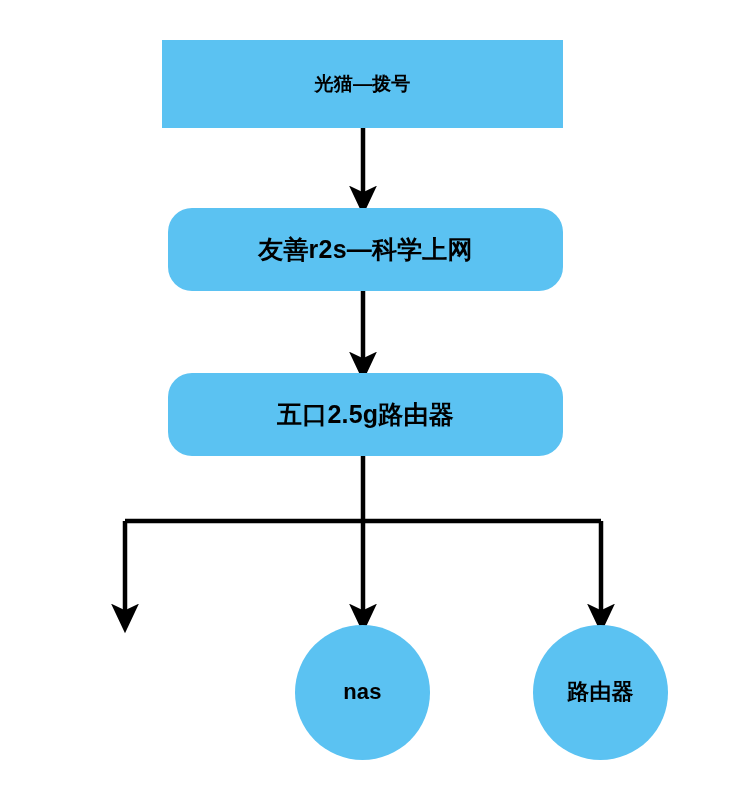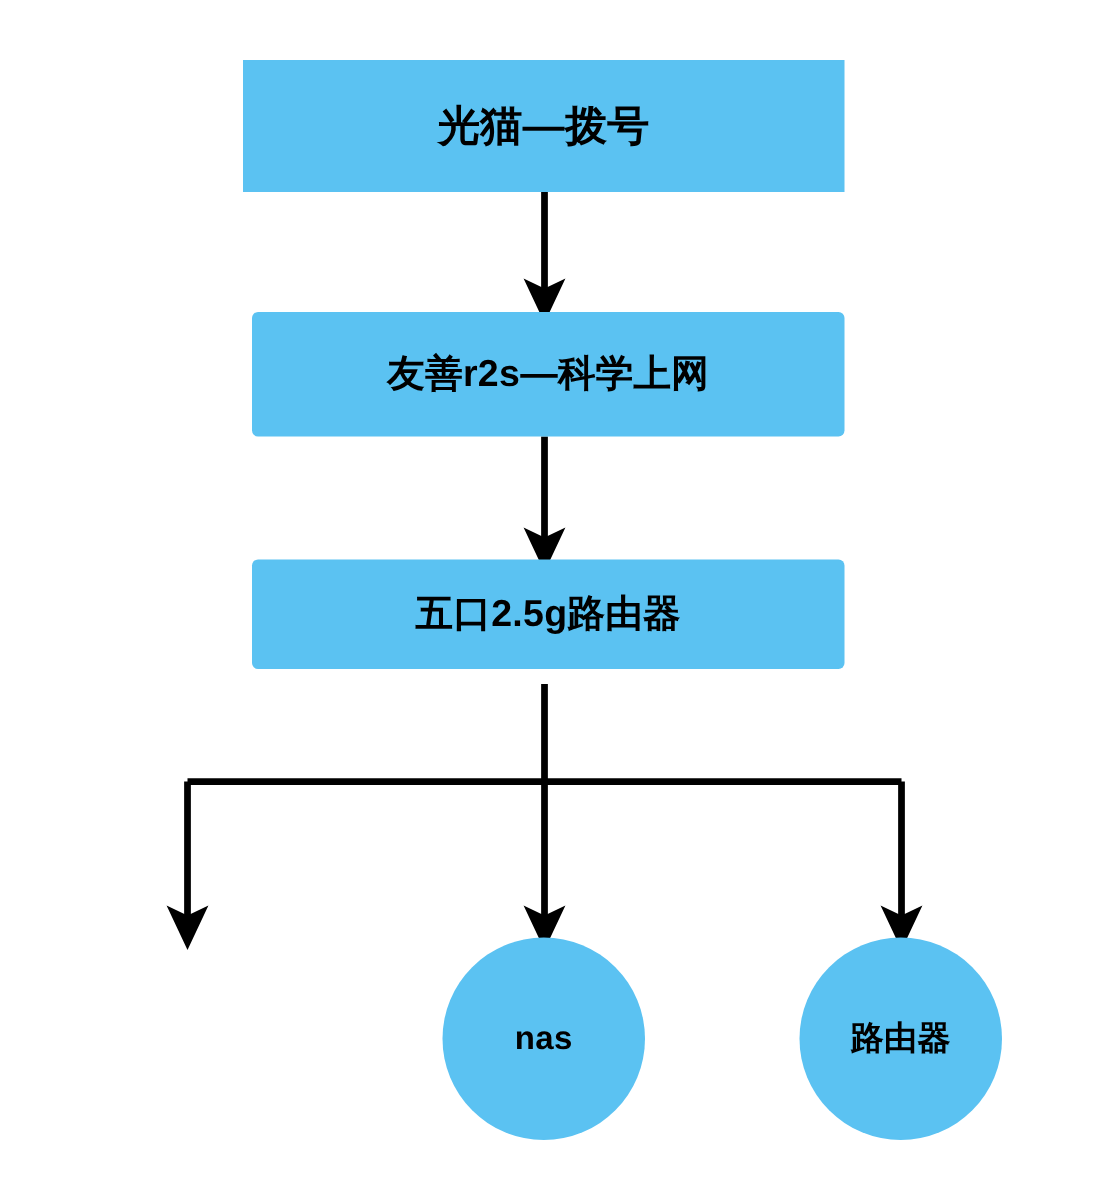--- a/index.html
+++ b/index.html
@@ -38,21 +38,21 @@
     line-height: 1.22;
     letter-spacing: 0.2px;
   }
   .node-rect {
     background: #5BC2F2;
   }
   .node-rect-sharp {
     border-radius: 0;
   }
   .node-rect-round {
-    border-radius: 4px;
+    border-radius: 24px;
   }
   .node-circle {
     background: #5BC2F2;
     border-radius: 50%;
   }
   .node-label {
     display: block;
     padding: 0 12px;
     white-space: pre-line;
   }
@@ -88,29 +88,29 @@
 
     <g>
       <line x1="363" y1="521" x2="363" y2="618" stroke="#000000" stroke-width="4.5" marker-end="url(#arrowhead)"></line>
     </g>
 
     <g>
       <line x1="601" y1="521" x2="601" y2="618" stroke="#000000" stroke-width="4.5" marker-end="url(#arrowhead)"></line>
     </g>
   </svg>
 
-  <div class="node node-rect node-rect-sharp" style="left:162px; top:40px; width:401px; height:88px; font-size:28px;">
+  <div class="node node-rect node-rect-sharp" style="left:162px; top:40px; width:401px; height:88px; font-size:19px;">
     <span class="node-label">光猫—拨号</span>
   </div>
 
   <div class="node node-rect node-rect-round" style="left:168px; top:208px; width:395px; height:83px; font-size:25px;">
     <span class="node-label">友善r2s—科学上网</span>
   </div>
 
-  <div class="node node-rect node-rect-round" style="left:168px; top:373px; width:395px; height:73px; font-size:25px;">
+  <div class="node node-rect node-rect-round" style="left:168px; top:373px; width:395px; height:83px; font-size:25px;">
     <span class="node-label">五口2.5g路由器</span>
   </div>
 
 
   <div class="node node-circle" style="left:295px; top:625px; width:135px; height:135px; font-size:22px;">
     <span class="node-label">nas</span>
   </div>
 
   <div class="node node-circle" style="left:533px; top:625px; width:135px; height:135px; font-size:22px;">
     <span class="node-label">路由器</span>

